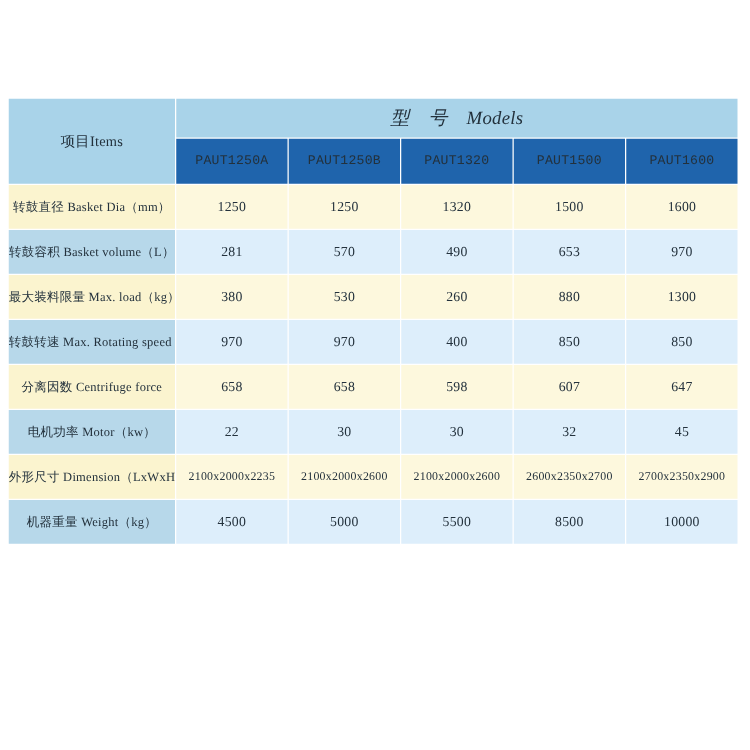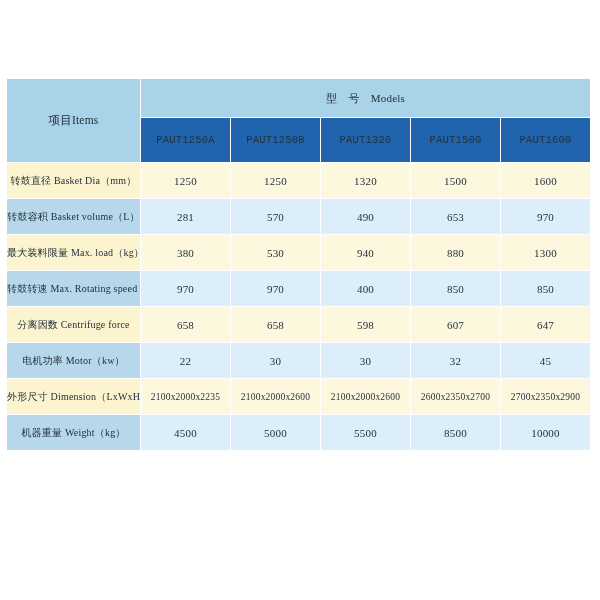--- a/index.html
+++ b/index.html
@@ -45,29 +45,30 @@
     vertical-align: middle;
     text-align: center;
     color: #23313c;
     letter-spacing: 0.2px;
   }
 
   
   .hdr-items {
     background: #a9d3e9;
     font-size: 11.5px;
-    height: 83px;
+    height: 68px;
     color: #2a3640;
   }
   .hdr-models {
     background: #a9d3e9;
-    font-size: 11px;
+    font-size: 15px;
     height: 30px;
     color: #27333d;
     letter-spacing: 1px;
+    font-style: italic;
   }
   .hdr-model-name {
     background: #1f64ac;
     color: #ffffff;
     font-size: 10.5px;
     height: 34px;
     letter-spacing: 0.4px;
     font-family: Liberation Mono, monospace;
   }
 
@@ -142,21 +143,21 @@
           <td class="val">281</td>
           <td class="val">570</td>
           <td class="val">490</td>
           <td class="val">653</td>
           <td class="val">970</td>
         </tr>
         <tr class="stripe-cream">
           <td class="lbl">最大装料限量 Max. load（kg）</td>
           <td class="val">380</td>
           <td class="val">530</td>
-          <td class="val">940</td>
+          <td class="val">260</td>
           <td class="val">880</td>
           <td class="val">1300</td>
         </tr>
         <tr class="stripe-blue">
           <td class="lbl">转鼓转速 Max. Rotating speed (r/min)</td>
           <td class="val">970</td>
           <td class="val">970</td>
           <td class="val">400</td>
           <td class="val">850</td>
           <td class="val">850</td>

